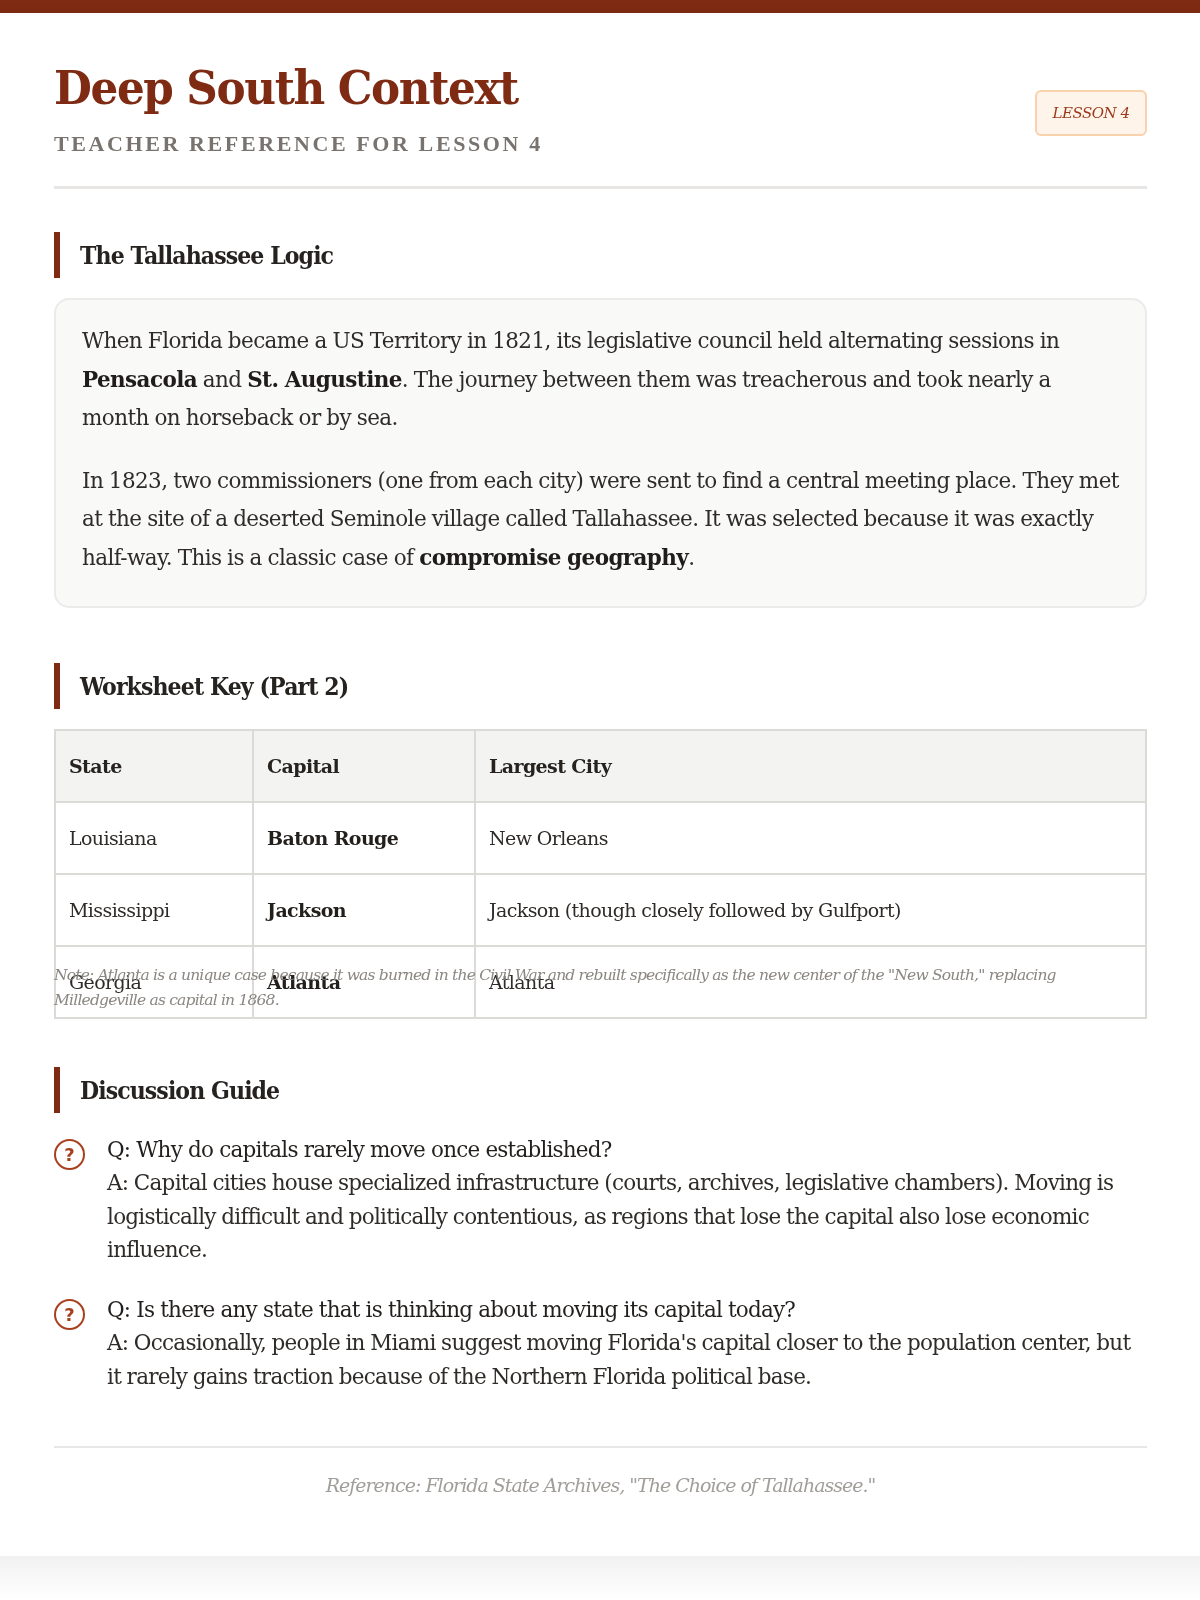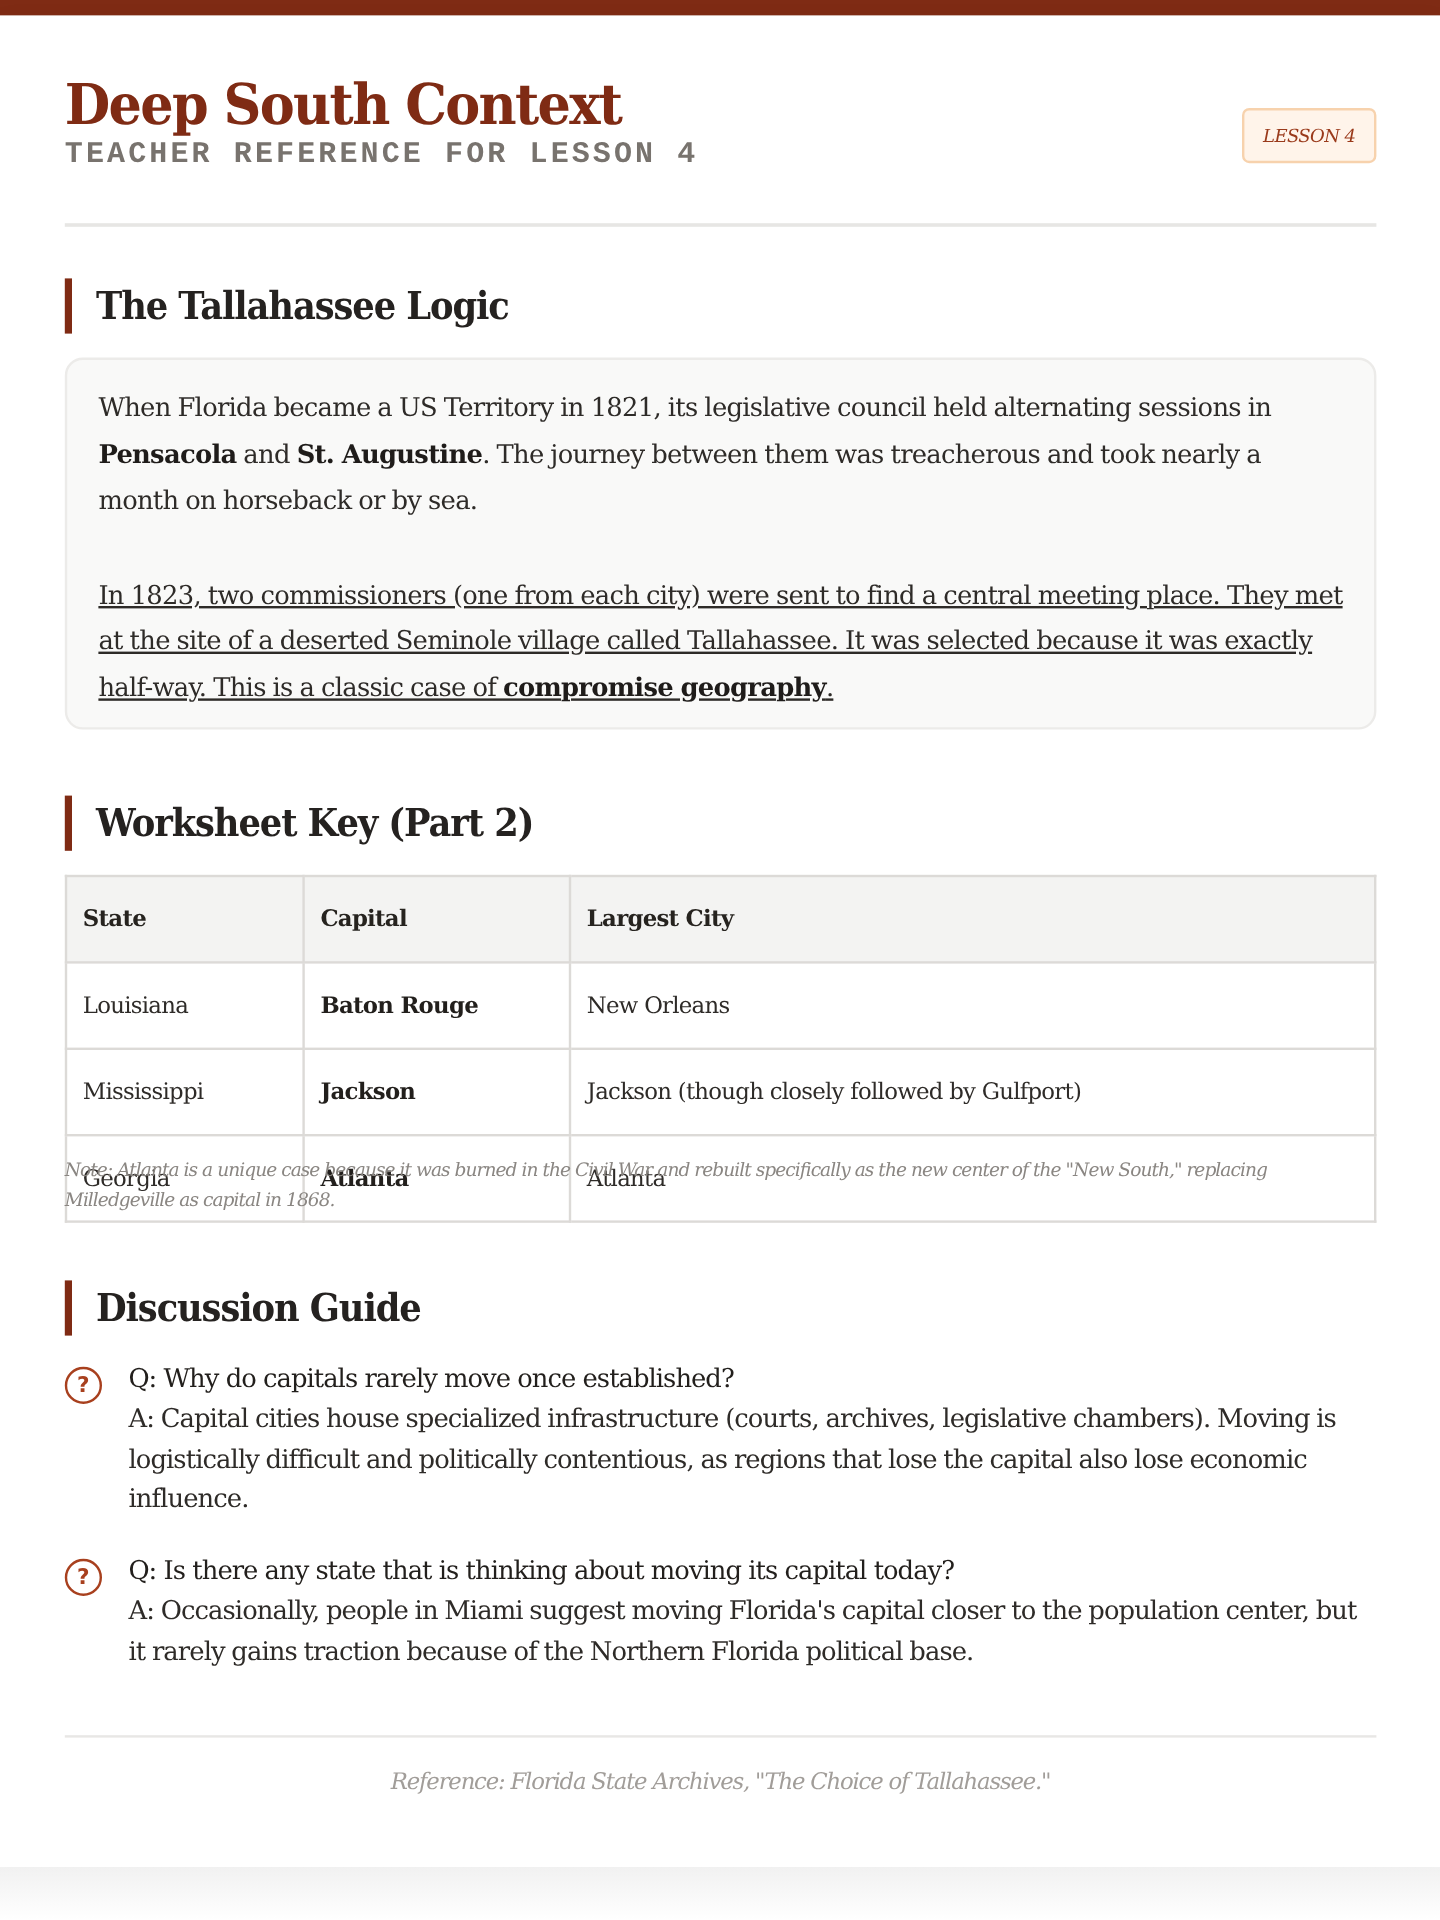--- a/index.html
+++ b/index.html
@@ -18,47 +18,47 @@
       background: linear-gradient(#f1f1f1, #ffffff);
     }
 
     .header { position: absolute; left: 54px; top: 60px; width: 1093px; height: 129px; border-bottom: 3px solid #e7e6e4; }
     .title {
       font-family: "DejaVu Serif", "Liberation Serif", serif;
       font-weight: bold; font-size: 47px; letter-spacing: -1.5px; color: #7f2b14;
       line-height: 56px; transform: scaleX(0.93); transform-origin: left center;
     }
     .subtitle {
-      margin-top: 0; font-family: Liberation Mono, monospace;
-      font-weight: bold; font-size: 25px; letter-spacing: 2.6px; color: #78736e; line-height: 26px;
+      margin-top: 15px; font-family: Liberation Serif, serif;
+      font-weight: bold; font-size: 22px; letter-spacing: 2.6px; color: #78736e; line-height: 26px;
     }
     .lesson-badge {
       position: absolute; right: 0; top: 30px; width: 112px; height: 46px;
       background: #fff4ea; border: 2px solid #f7d2ad; border-radius: 6px;
       font-family: "DejaVu Serif", serif; font-style: italic; font-weight: normal; font-size: 15px;
       color: #9a3a1b; display: flex; align-items: center; justify-content: center; letter-spacing: -0.5px;
     }
 
     .section-heading {
       position: absolute; left: 54px; height: 46px; border-left: 6px solid #7f2b14;
       padding-left: 20px; display: flex; align-items: center;
-      font-family: "DejaVu Serif", "Liberation Serif", serif; font-weight: bold; font-size: 32px;
+      font-family: "DejaVu Serif", "Liberation Serif", serif; font-weight: bold; font-size: 24px;
       letter-spacing: -1px; color: #252220;
     }
     .section-heading span { display: inline-block; transform: scaleX(0.92); transform-origin: left center; white-space: nowrap; }
 
     .logic-box {
       position: absolute; left: 54px; top: 298px; width: 1093px; height: 310px;
       background: #f9f9f8; border: 2px solid #ecebe9; border-radius: 15px; padding: 22px 26px;
     }
     .logic-box p {
       font-family: "DejaVu Serif", "Liberation Serif", serif; font-size: 21.5px; line-height: 38.5px;
       color: #2e2b28; letter-spacing: -0.6px; word-spacing: -0.5px;
     }
-    .logic-box p + p { margin-top: 40px; text-decoration: underline; }
+    .logic-box p + p { margin-top: 24px; }
     .logic-box b { font-weight: bold; color: #1f1c1a; }
 
     .key-table {
       position: absolute; left: 54px; top: 729px; width: 1093px; border-collapse: collapse;
       font-family: "DejaVu Serif", "Liberation Serif", serif; font-size: 19px; color: #2e2b28;
       letter-spacing: -0.6px;
     }
     .key-table th, .key-table td {
       border: 2px solid #dcdad7; height: 72px; padding: 0 13px; text-align: left; vertical-align: middle;
     }

